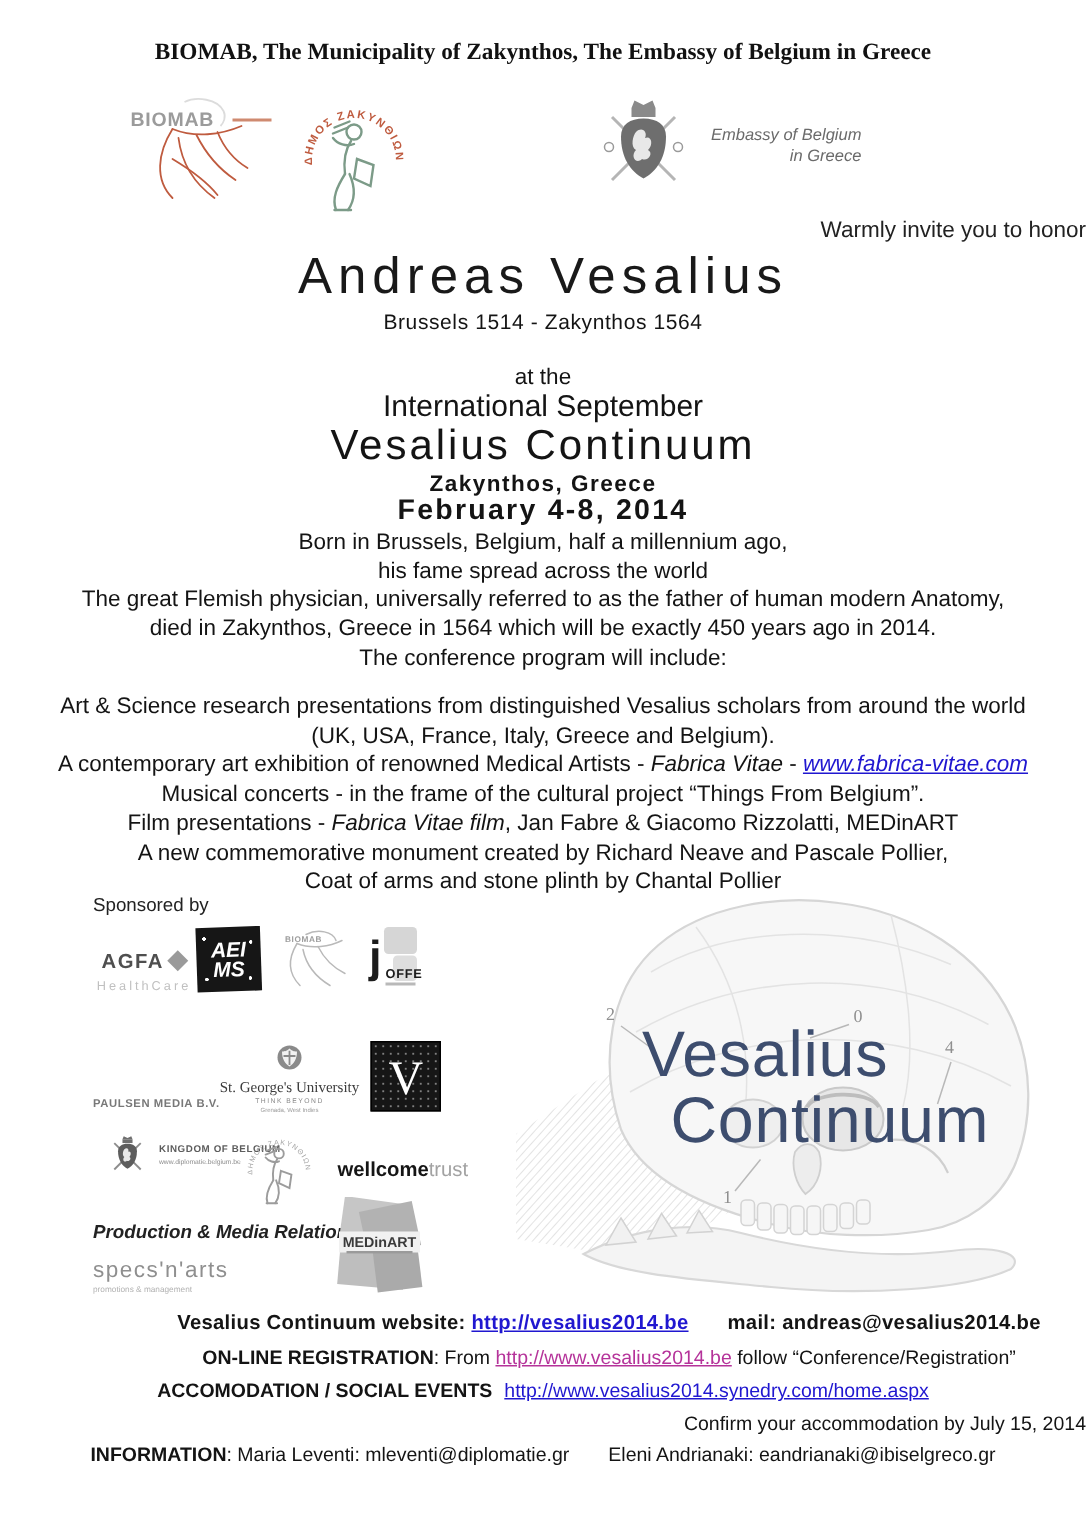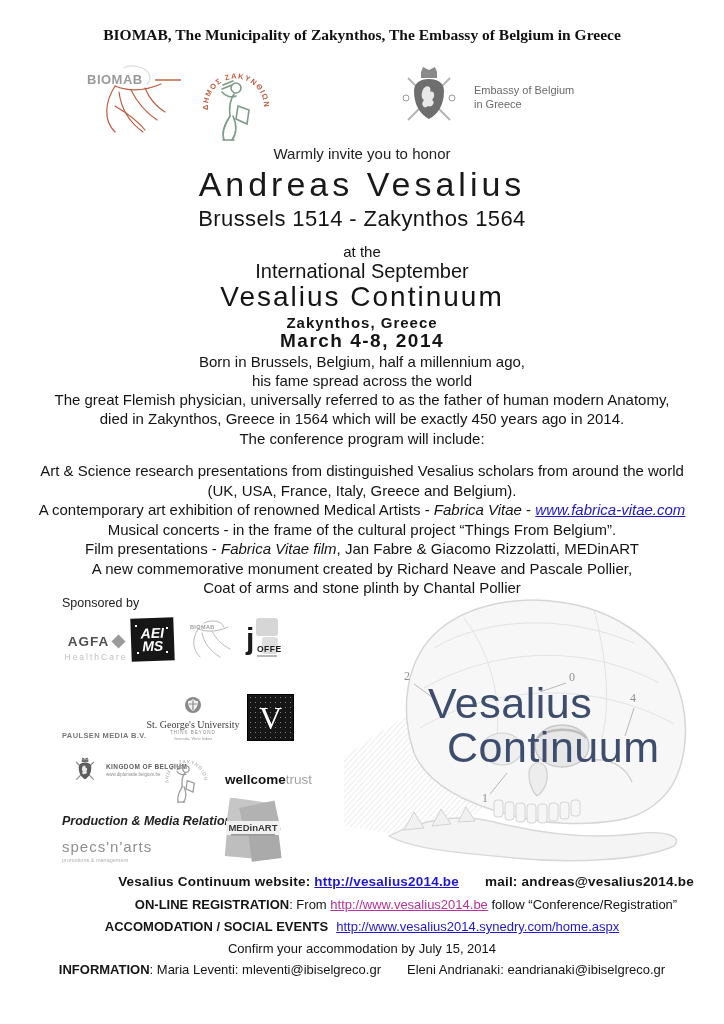--- a/index.html
+++ b/index.html
@@ -7,26 +7,26 @@
         font-family:"Liberation Sans",sans-serif;color:#141414;}
   .abs{position:absolute;}
   .cblock{position:absolute;left:0;width:724px;text-align:center;}
 
   
   .header-title{top:26px;font-family:"Liberation Serif",serif;font-weight:bold;font-size:15.5px;color:#111;}
 
   
   .biomab-text{font-weight:bold;font-size:13px;color:#9b9b9b;letter-spacing:.5px;}
   .embassy-wrap{display:flex;align-items:center;gap:14px;}
-  .embassy-text{font-size:11px;color:#6a6a6a;line-height:14px;text-align:left;}
-
-  
-  .invite-intro{top:145px;font-size:15px;color:#222;}
+  .embassy-text{font-size:11px;color:#6a6a6a;line-height:14px;text-align:right;font-style:italic;}
+
+  
+  .invite-intro{top:145px;font-size:15px;color:#222;text-align:right;}
   .honoree{top:165px;font-size:34px;letter-spacing:4px;color:#191919;}
-  .lifespan{top:206px;font-size:22px;letter-spacing:.4px;}
+  .lifespan{top:206px;font-size:14px;letter-spacing:.4px;}
   .at-the{top:243px;font-size:15px;}
   .conf-type{top:260px;font-size:20px;}
   .conf-name{top:281px;font-size:28px;letter-spacing:2px;}
   .conf-loc{top:314px;font-size:15px;font-weight:bold;letter-spacing:1px;}
   .conf-dates{top:330px;font-size:19px;font-weight:bold;letter-spacing:1.5px;}
 
   
   .about{top:352px;font-size:15px;line-height:19px;}
   .program-intro{top:430px;font-size:15px;}
   .program{top:461px;font-size:15px;line-height:19.5px;}
@@ -79,21 +79,21 @@
 
   
   .skull-wrap{left:344px;top:588px;width:380px;height:278px;}
   .wordmark1{left:428px;top:679px;font-size:43px;color:var(--wordmark-navy,#3d4d6e);letter-spacing:.5px;}
   .wordmark2{left:447px;top:723px;font-size:43px;color:var(--wordmark-navy,#3d4d6e);letter-spacing:.5px;}
 
   
   .f1{top:874px;font-size:13.5px;font-weight:bold;letter-spacing:.2px;padding-left:44px;}
   .f2{top:897px;font-size:13px;padding-left:44px;}
   .f3{top:919px;font-size:13px;}
-  .f4{top:941px;font-size:13px;}
+  .f4{top:941px;font-size:13px;text-align:right;}
   .f5{top:962px;font-size:13px;}
   .fb{font-weight:bold;}
   .gap-left{margin-left:26px;}
   .gap-left-sm{margin-left:8px;}
 </style>
 </head>
 <body>
 
 <div class="page">
 
@@ -158,21 +158,21 @@
     </div>
   </div>
 
   <div class="cblock invite-intro">Warmly invite you to honor</div>
   <div class="cblock honoree">Andreas Vesalius</div>
   <div class="cblock lifespan">Brussels 1514 - Zakynthos 1564</div>
   <div class="cblock at-the">at the</div>
   <div class="cblock conf-type">International September</div>
   <div class="cblock conf-name">Vesalius Continuum</div>
   <div class="cblock conf-loc">Zakynthos, Greece</div>
-  <div class="cblock conf-dates">March 4-8, 2014</div>
+  <div class="cblock conf-dates">February 4-8, 2014</div>
 
   <div class="cblock about">
     <div>Born in Brussels, Belgium, half a millennium ago,</div>
     <div>his fame spread across the world</div>
     <div>The great Flemish physician, universally referred to as the father of human modern Anatomy,</div>
     <div>died in Zakynthos, Greece in 1564 which will be exactly 450 years ago in 2014.</div>
   </div>
   <div class="cblock program-intro">The conference program will include:</div>
 
   <div class="cblock program">
@@ -352,15 +352,15 @@
   <div class="abs wordmark2">Continuum</div>
 
   <div class="cblock f1 rich"><span>Vesalius Continuum website: </span><a href="#" class="link-blue">http://vesalius2014.be</a><span class="gap-left">mail: andreas@vesalius2014.be</span></div>
 
   <div class="cblock f2 rich"><span class="fb">ON-LINE REGISTRATION</span><span>: From </span><a href="#" class="link-visited">http://www.vesalius2014.be</a><span> follow “Conference/Registration”</span></div>
 
   <div class="cblock f3 rich"><span class="fb">ACCOMODATION / SOCIAL EVENTS</span><a href="#" class="link-blue gap-left-sm">http://www.vesalius2014.synedry.com/home.aspx</a></div>
 
   <div class="cblock f4">Confirm your accommodation by July 15, 2014</div>
 
-  <div class="cblock f5 rich"><span class="fb">INFORMATION</span><span>: Maria Leventi: mleventi@ibiselgreco.gr</span><span class="gap-left">Eleni Andrianaki: eandrianaki@ibiselgreco.gr</span></div>
+  <div class="cblock f5 rich"><span class="fb">INFORMATION</span><span>: Maria Leventi: mleventi@diplomatie.gr</span><span class="gap-left">Eleni Andrianaki: eandrianaki@ibiselgreco.gr</span></div>
 
 </div>
 
 </body></html>

